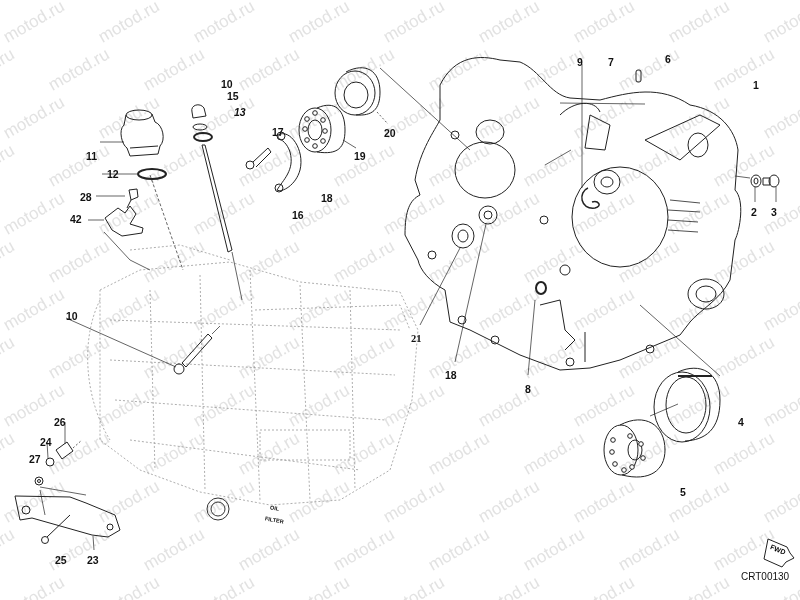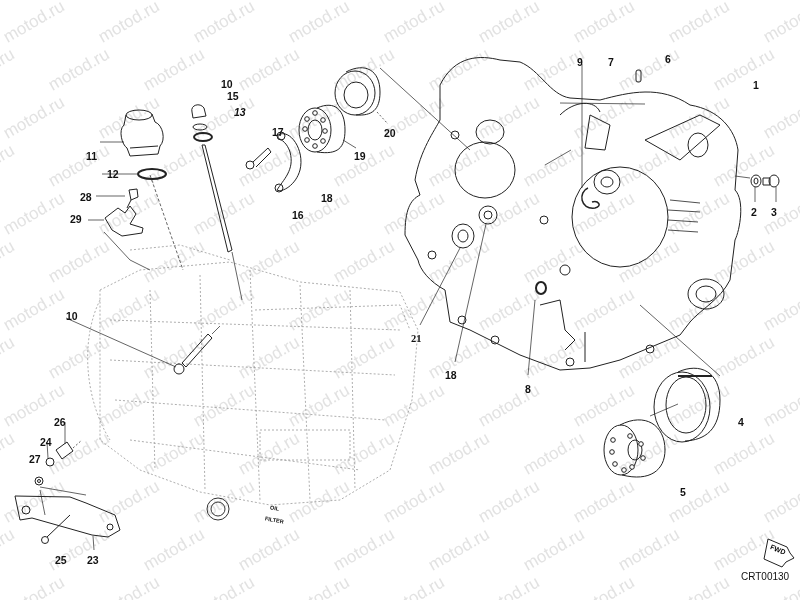--- a/index.html
+++ b/index.html
@@ -391,21 +391,21 @@
       <div class="callout" style="left: 354px; top: 151px;">19</div>
       <div class="callout" style="left: 384px; top: 128px;">20</div>
       <div class="callout" style="left: 411px; top: 334px; font-family: Liberation Serif, serif;">21</div>
       <div class="callout" style="left: 445px; top: 370px;">18</div>
       <div class="callout" style="left: 87px; top: 555px;">23</div>
       <div class="callout" style="left: 40px; top: 437px;">24</div>
       <div class="callout" style="left: 55px; top: 555px;">25</div>
       <div class="callout" style="left: 54px; top: 417px;">26</div>
       <div class="callout" style="left: 29px; top: 454px;">27</div>
       <div class="callout" style="left: 80px; top: 192px;">28</div>
-      <div class="callout" style="left: 70px; top: 214px;">29</div>
+      <div class="callout" style="left: 70px; top: 214px;">42</div>
     </div>
 
   <div class="oil" style="left:270px;top:505px">OIL</div>
   <div class="oil" style="left:265px;top:517px">FILTER</div>
 
   <div style="position:absolute;left:770px;top:546px;font-size:7px;font-weight:bold;transform:rotate(22deg);font-family:'Liberation Sans',sans-serif;">FWD</div>
 
   <div class="code">CRT00130</div>
 </div>
 

